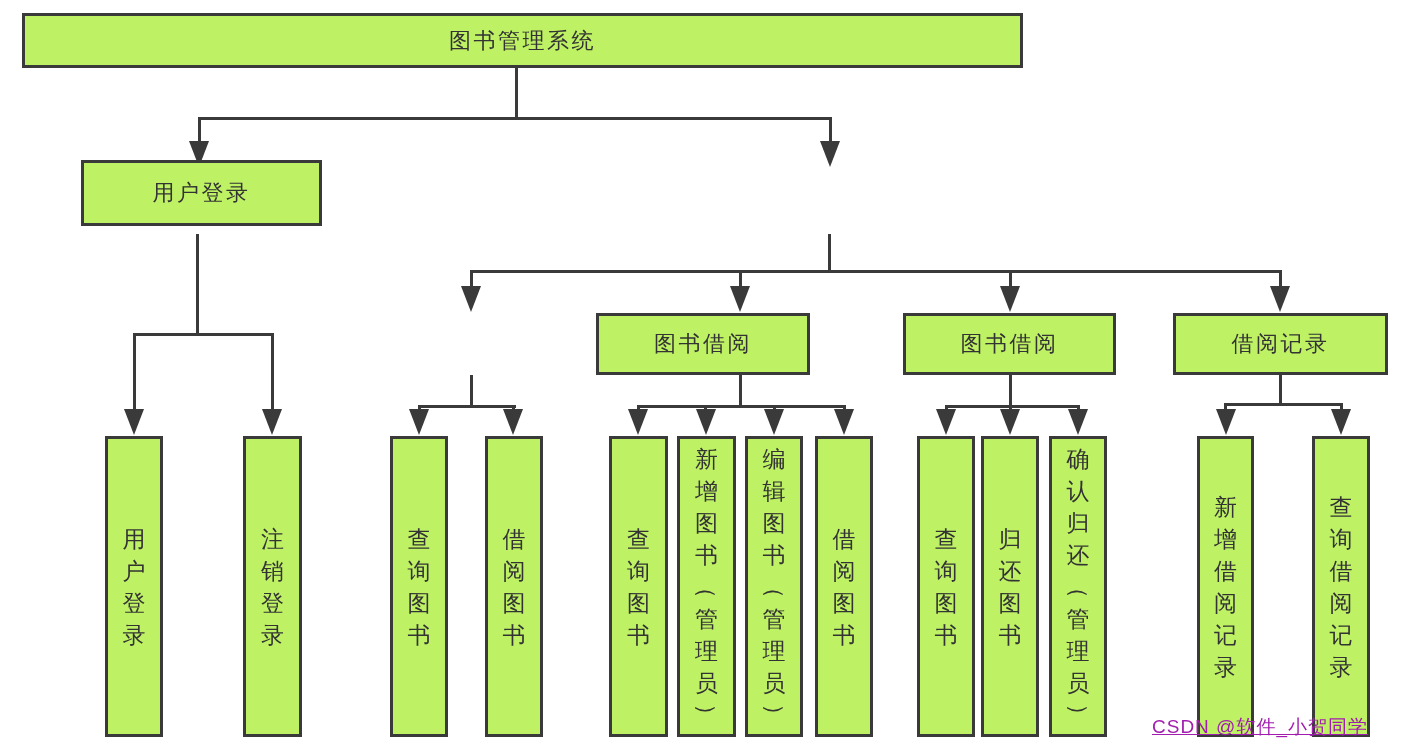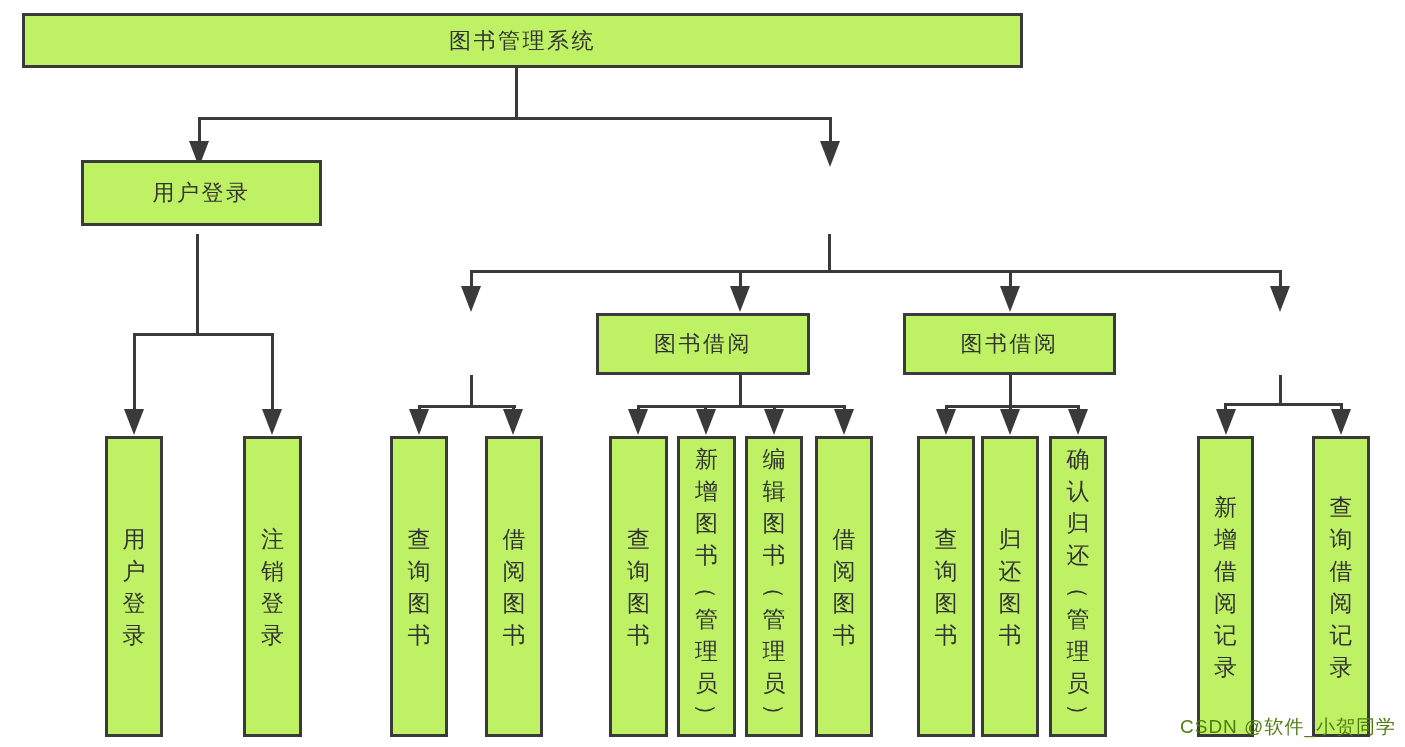--- a/index.html
+++ b/index.html
@@ -15,22 +15,22 @@
   .vtext{display:flex;flex-direction:column;align-items:center;font-size:23px;color:#333333;}
   .vchar{display:block;height:32px;line-height:32px;text-align:center;}
   .vchar.rot{transform:rotate(90deg);}
   .line{position:absolute;background:#3a3a3a;}
   .arrow{
     position:absolute;width:0;height:0;
     border-left:10px solid transparent;border-right:10px solid transparent;
     border-top:26px solid #3a3a3a;
   }
   .watermark{
-    position:absolute;left:1180px;top:714px;z-index:20;
-    font-size:19px;letter-spacing:1px;color:#4d7c0f;white-space:nowrap;
+    position:absolute;left:1152px;top:714px;z-index:20;
+    font-size:19px;letter-spacing:1px;color:#a21caf;white-space:nowrap;text-decoration:underline;
   }
   
   #n-root{left:22px;top:13px;width:1001px;height:55px;}
   #n-userlogin{left:81px;top:160px;width:241px;height:66px;}
   #n-bookmgmt{left:712px;top:168px;width:235px;height:66px;}
   #n-newbook{left:363px;top:313px;width:217px;height:62px;}
   #n-bookborrow{left:596px;top:313px;width:214px;height:62px;}
   #n-current{left:903px;top:313px;width:213px;height:62px;}
   #n-record{left:1173px;top:313px;width:215px;height:62px;}
   #l-1a{left:105px;top:436px;width:58px;height:301px;}
@@ -114,20 +114,23 @@
   <div class="box" id="n-userlogin">
     <span class="hlabel">用户登录</span>
   </div>
 
   <div class="box" id="n-bookborrow">
     <span class="hlabel">图书借阅</span>
   </div>
   <div class="box" id="n-current">
     <span class="hlabel">图书借阅</span>
   </div>
+  <div class="box" id="n-record">
+    <span class="hlabel">借阅记录</span>
+  </div>
 
   <div class="box" id="l-1a">
     <div class="vtext">
         <span class="vchar">用</span>
         <span class="vchar">户</span>
         <span class="vchar">登</span>
         <span class="vchar">录</span>
       </div>
   </div>
   <div class="box" id="l-1b">

